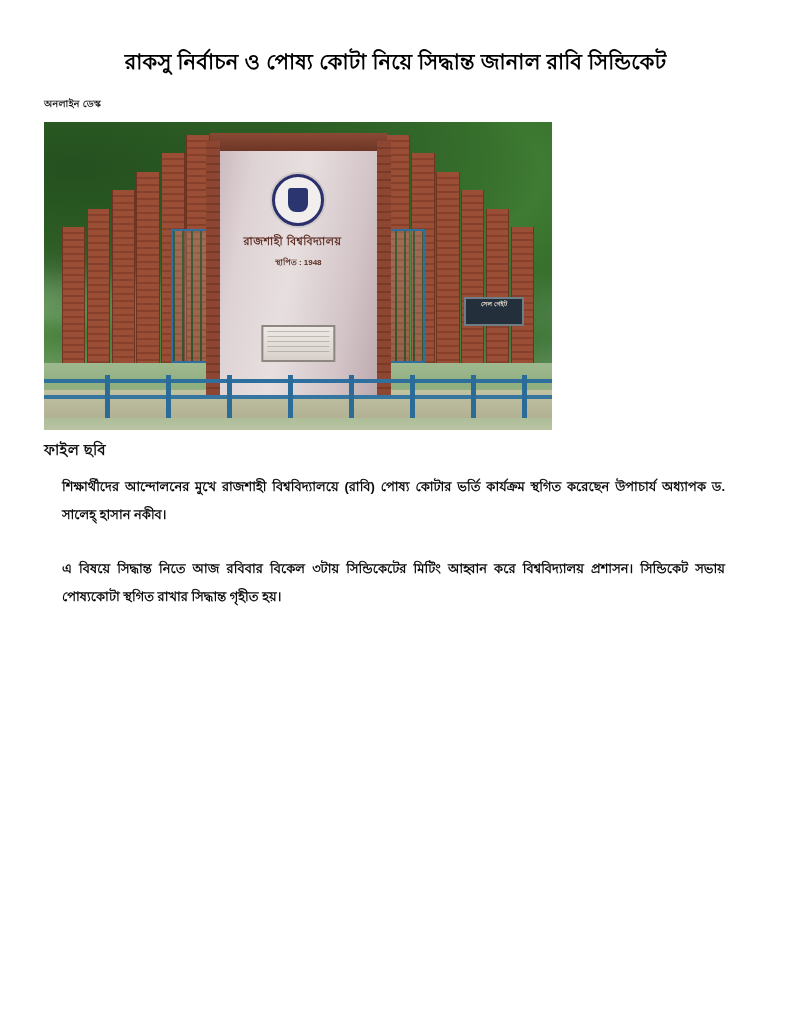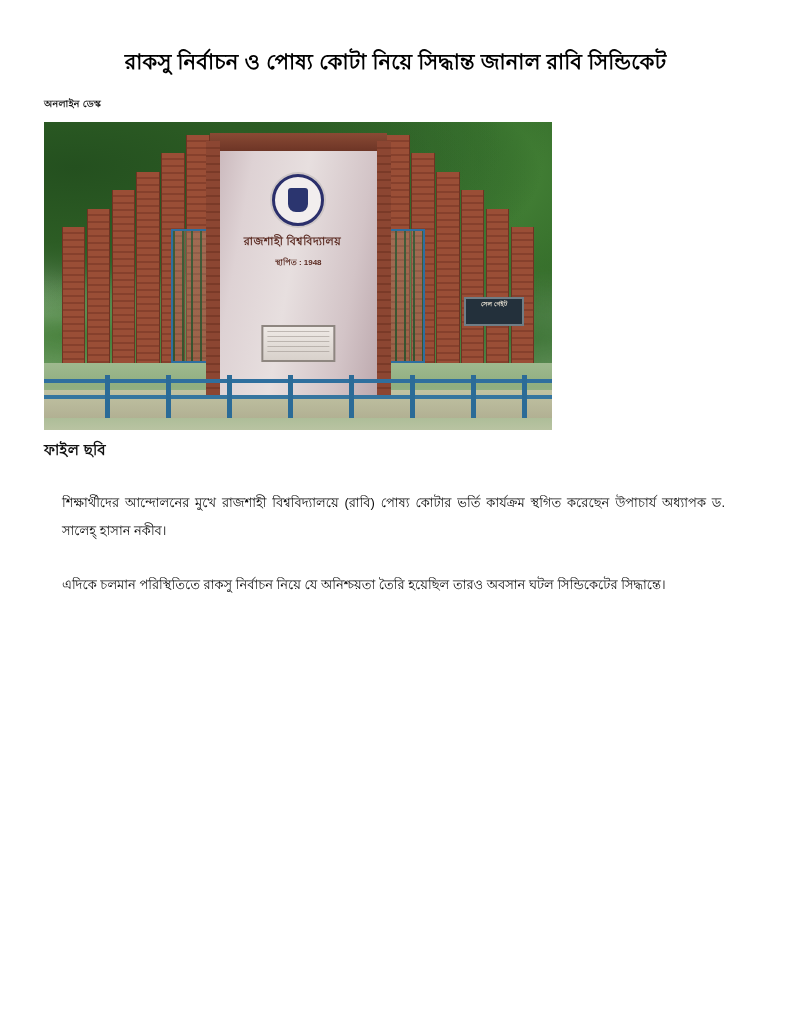--- a/index.html
+++ b/index.html
@@ -152,21 +152,21 @@
     transform: translate(-50%, -50%);
     width: 20px; height: 24px;
     background: #2b356f;
     border-radius: 3px 3px 8px 8px;
   }
   .mon-text1 {
     position: absolute;
     left: 0; right: 12px;
     top: 36%;
     text-align: center;
-    font-family: Liberation Serif, serif;
+    font-family: Liberation Sans, sans-serif;
     font-size: 11px;
     font-weight: bold;
     color: #5b2b22;
     letter-spacing: .5px;
   }
   .mon-text2 {
     position: absolute;
     left: 0; right: 0;
     top: 45%;
     text-align: center;
@@ -265,22 +265,23 @@
   }
   .caption {
     margin: 8px 0 0 0;
     font-family: "Liberation Sans", "DejaVu Sans", sans-serif;
     font-size: 15px;
     font-weight: bold;
     color: #111111;
     letter-spacing: .3px;
   }
   .body {
-    margin-top: 26px;
+    margin-top: 10px;
     padding: 0 22px 0 18px;
+    font-weight: bold;
   }
   .body p {
     margin: 0 0 26px 0;
     font-family: "Liberation Sans", "DejaVu Sans", sans-serif;
     font-size: 13px;
     line-height: 2.15;
     text-align: justify;
     text-justify: inter-word;
     color: #0a0a0a;
   }
@@ -351,17 +352,17 @@
         <div class="rail-post" style="left:72%"></div>
         <div class="rail-post" style="left:84%"></div>
         <div class="rail-post" style="left:94%"></div>
       </div>
     </div>
     <figcaption class="caption">ফাইল ছবি</figcaption>
   </figure>
 
   <div class="body">
     <p>শিক্ষার্থীদের আন্দোলনের মুখে রাজশাহী বিশ্ববিদ্যালয়ে (রাবি) পোষ্য কোটার ভর্তি কার্যক্রম স্থগিত করেছেন উপাচার্য অধ্যাপক ড. সালেহ্ হাসান নকীব।</p>
-    <p>এদিকে চলমান পরিস্থিতিতে রাকসু নির্বাচন নিয়ে যে অনিশ্চয়তা তৈরি হয়েছিল তারও অবসান ঘটল সিন্ডিকেটের সিদ্ধান্তে।</p>
+    <p>এ বিষয়ে সিদ্ধান্ত নিতে আজ রবিবার বিকেল ৩টায় সিন্ডিকেটের মিটিং আহ্বান করে বিশ্ববিদ্যালয় প্রশাসন। সিন্ডিকেট সভায় পোষ্যকোটা স্থগিত রাখার সিদ্ধান্ত গৃহীত হয়।</p>
     <div class="spacer"></div>
   </div>
 
 </div>
 
 </body></html>

